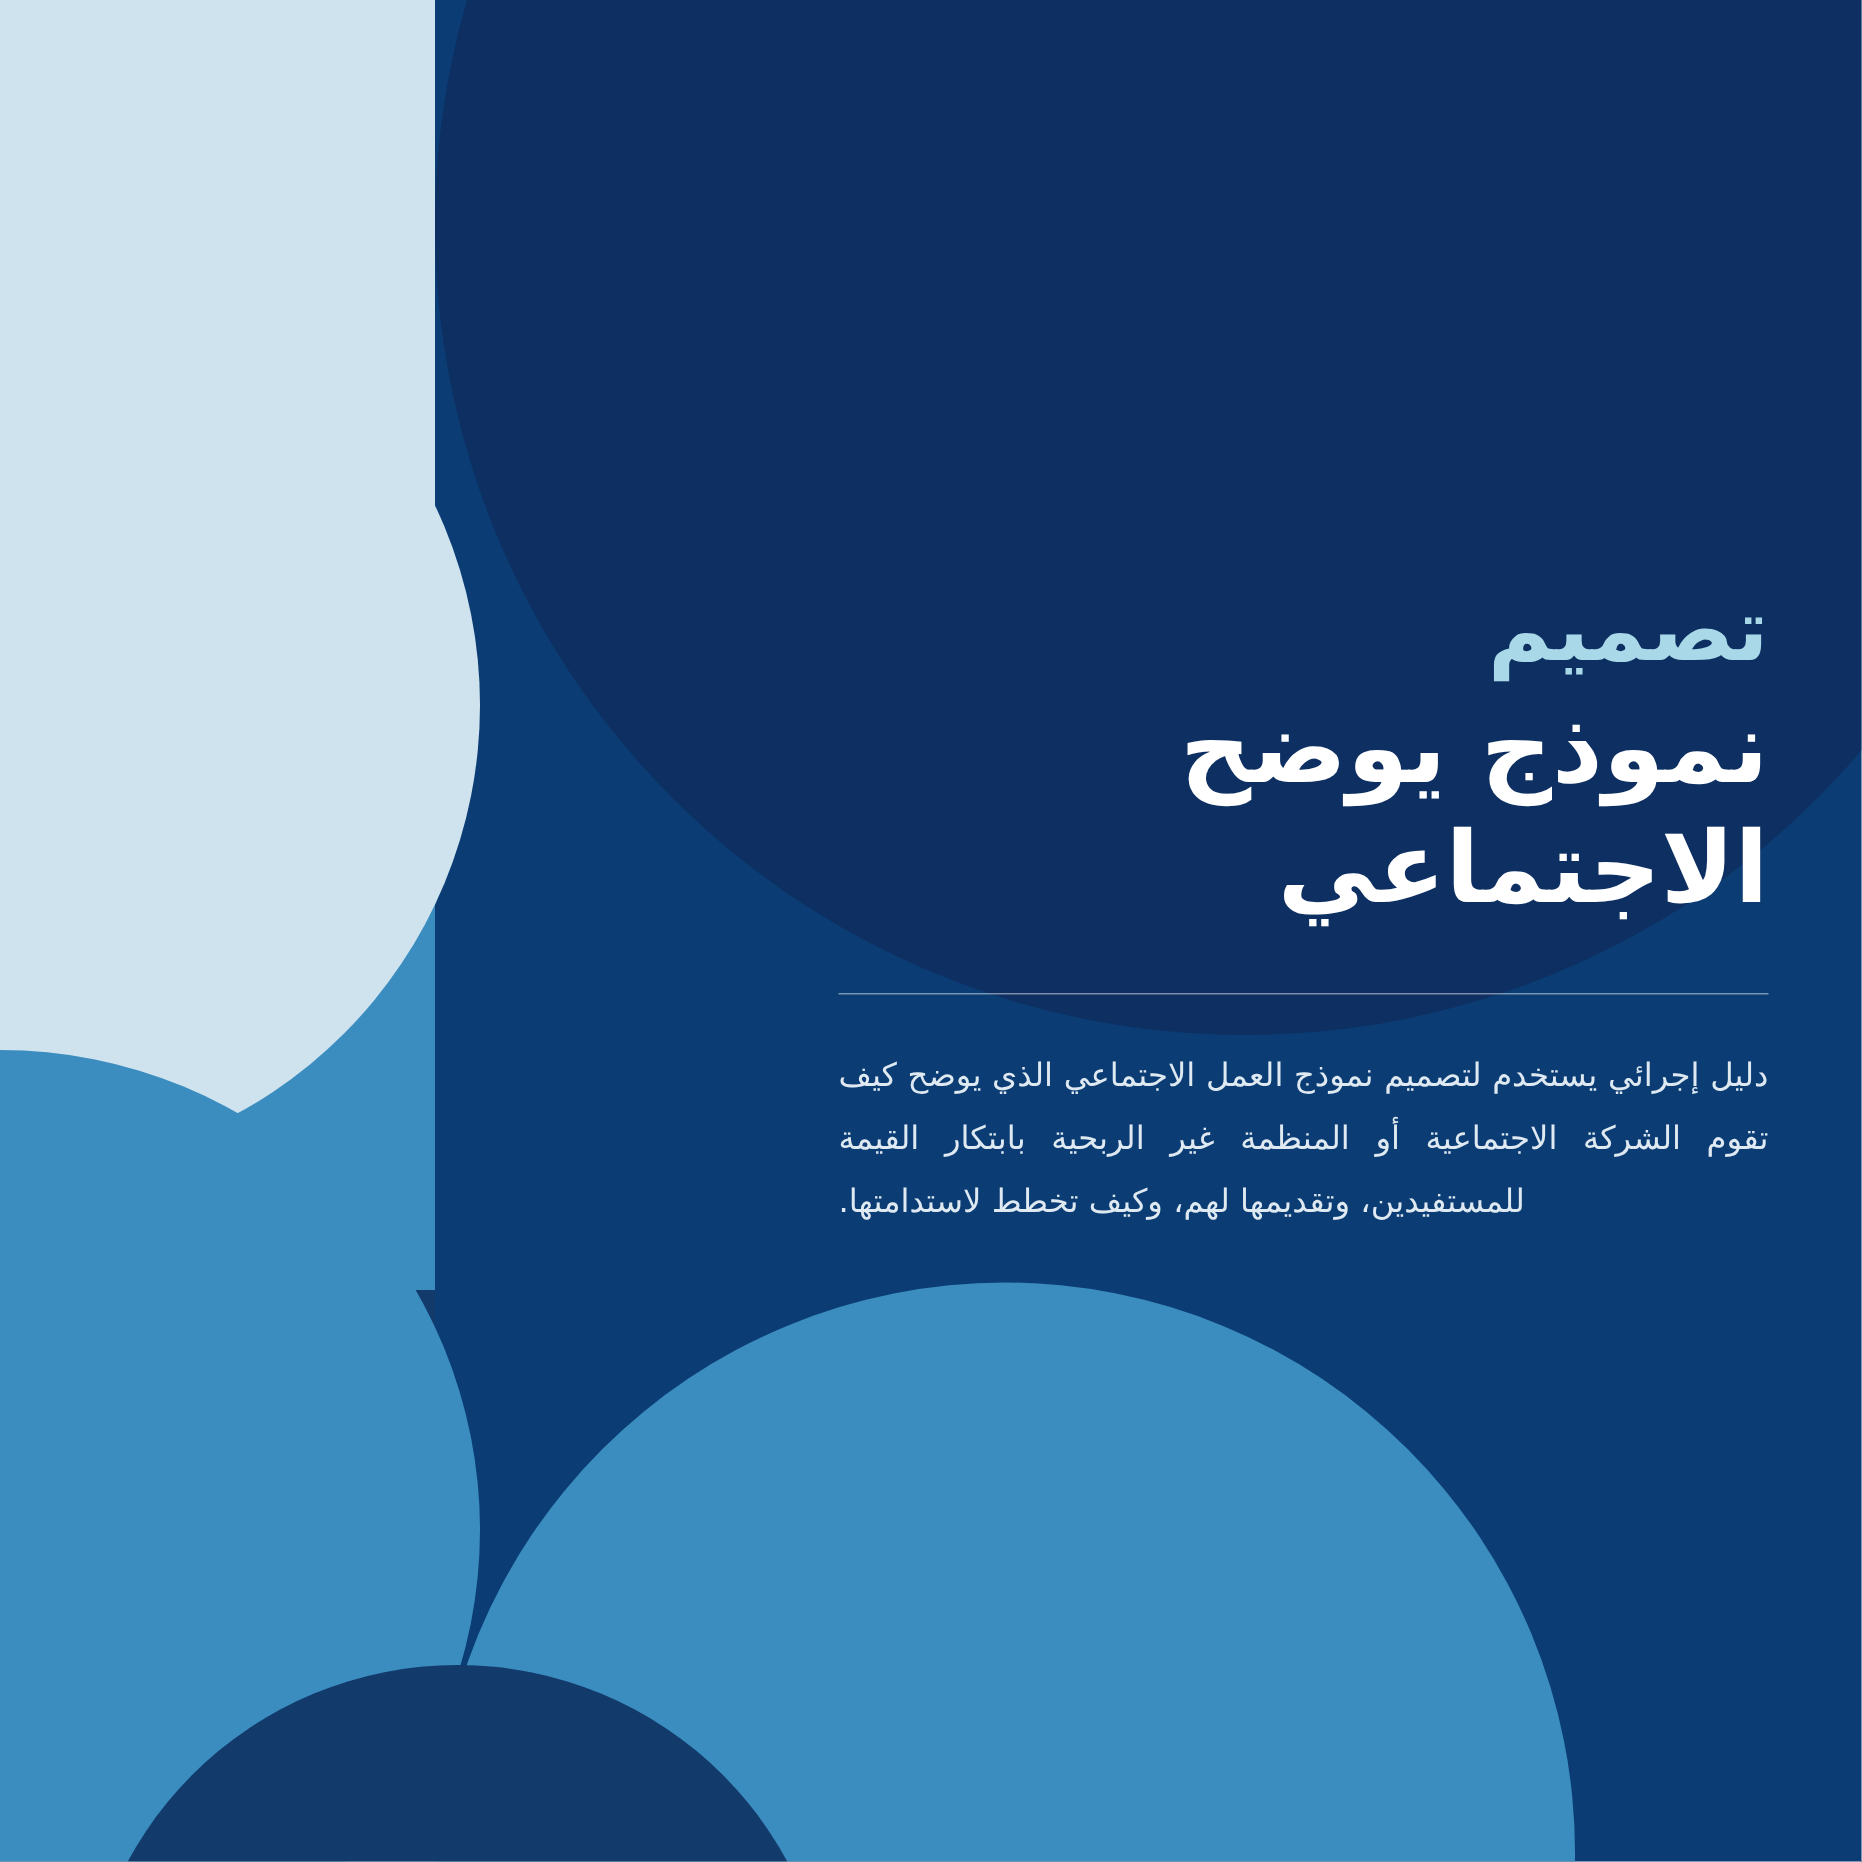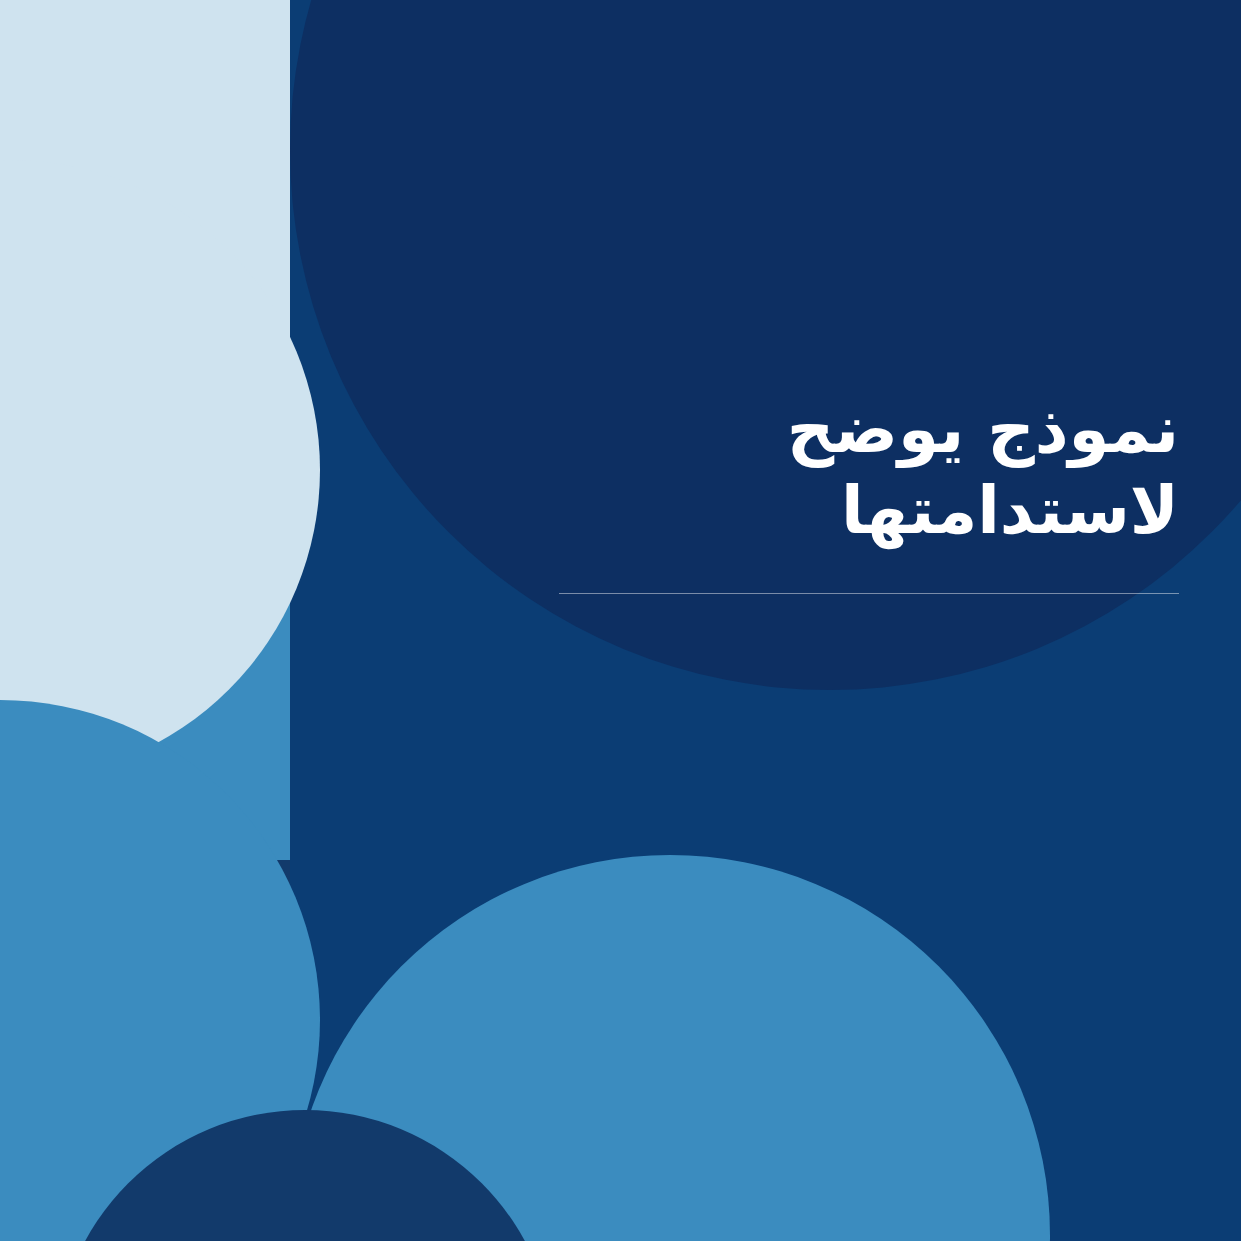--- a/index.html
+++ b/index.html
@@ -165,20 +165,22 @@
     <div class="band-light"></div>
     <div class="band-mid"></div>
     <div class="band-dark"></div>
     <div class="circle-light-notch"></div>
     <div class="circle-mid-left"></div>
     <div class="circle-mid-bottom"></div>
     <div class="circle-dark-bottom"></div>
   </div>
 
   <div class="content">
+    <h2 class="title-small">تصميم</h2>
     <h1 class="title-main">
       <span>نموذج يوضح</span>
-      <span class="line2">لاستدامتها</span>
+      <span class="line2">الاجتماعي</span>
     </h1>
     <div class="rule"></div>
+    <p class="desc">دليل إجرائي يستخدم لتصميم نموذج العمل الاجتماعي الذي يوضح كيف تقوم الشركة الاجتماعية أو المنظمة غير الربحية بابتكار القيمة للمستفيدين، وتقديمها لهم، وكيف تخطط لاستدامتها.</p>
   </div>
 
 </div>
 
 </body></html>

